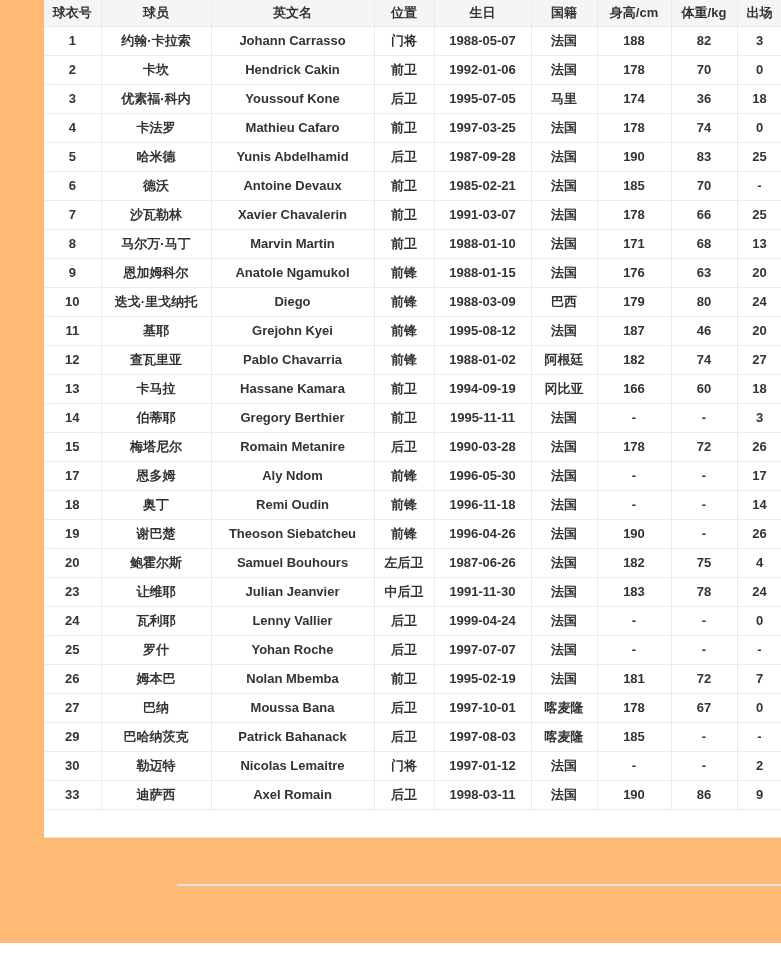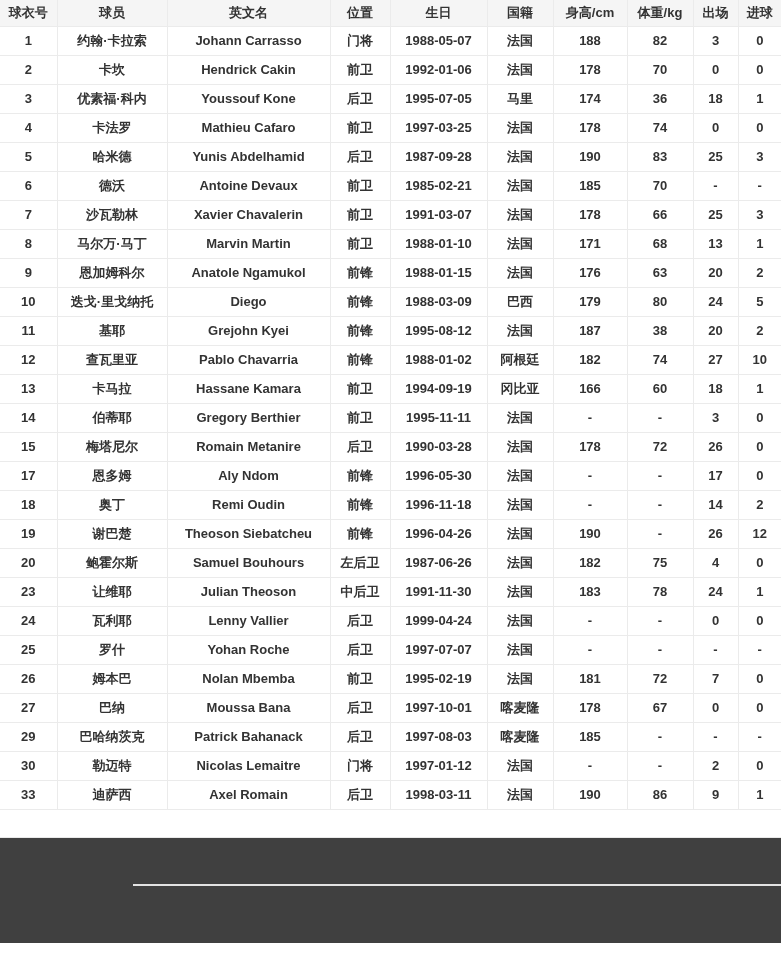--- a/index.html
+++ b/index.html
@@ -6,22 +6,23 @@
   html, body {
     margin: 0;
     padding: 0;
     background: #ffffff;
     width: 781px;
     font-family: "Liberation Sans", "DejaVu Sans", sans-serif;
   }
   .page {
     width: 781px;
     height: 943px;
-    background: #404040;
+    background: #fdba74;
     overflow: hidden;
+    padding-left: 44px;
   }
   table.roster {
     width: 781px;
     border-collapse: collapse;
     table-layout: fixed;
     font-size: 13px;
     color: #333333;
   }
   table.roster th,
   table.roster td {
@@ -218,21 +219,21 @@
           <td>5</td>
         </tr>
         <tr>
           <td>11</td>
           <td>基耶</td>
           <td>Grejohn Kyei</td>
           <td>前锋</td>
           <td>1995-08-12</td>
           <td>法国</td>
           <td>187</td>
-          <td>38</td>
+          <td>46</td>
           <td>20</td>
           <td>2</td>
         </tr>
         <tr>
           <td>12</td>
           <td>查瓦里亚</td>
           <td>Pablo Chavarria</td>
           <td>前锋</td>
           <td>1988-01-02</td>
           <td>阿根廷</td>
@@ -321,21 +322,21 @@
           <td>1987-06-26</td>
           <td>法国</td>
           <td>182</td>
           <td>75</td>
           <td>4</td>
           <td>0</td>
         </tr>
         <tr>
           <td>23</td>
           <td>让维耶</td>
-          <td>Julian Theoson</td>
+          <td>Julian Jeanvier</td>
           <td>中后卫</td>
           <td>1991-11-30</td>
           <td>法国</td>
           <td>183</td>
           <td>78</td>
           <td>24</td>
           <td>1</td>
         </tr>
         <tr>
           <td>24</td>

